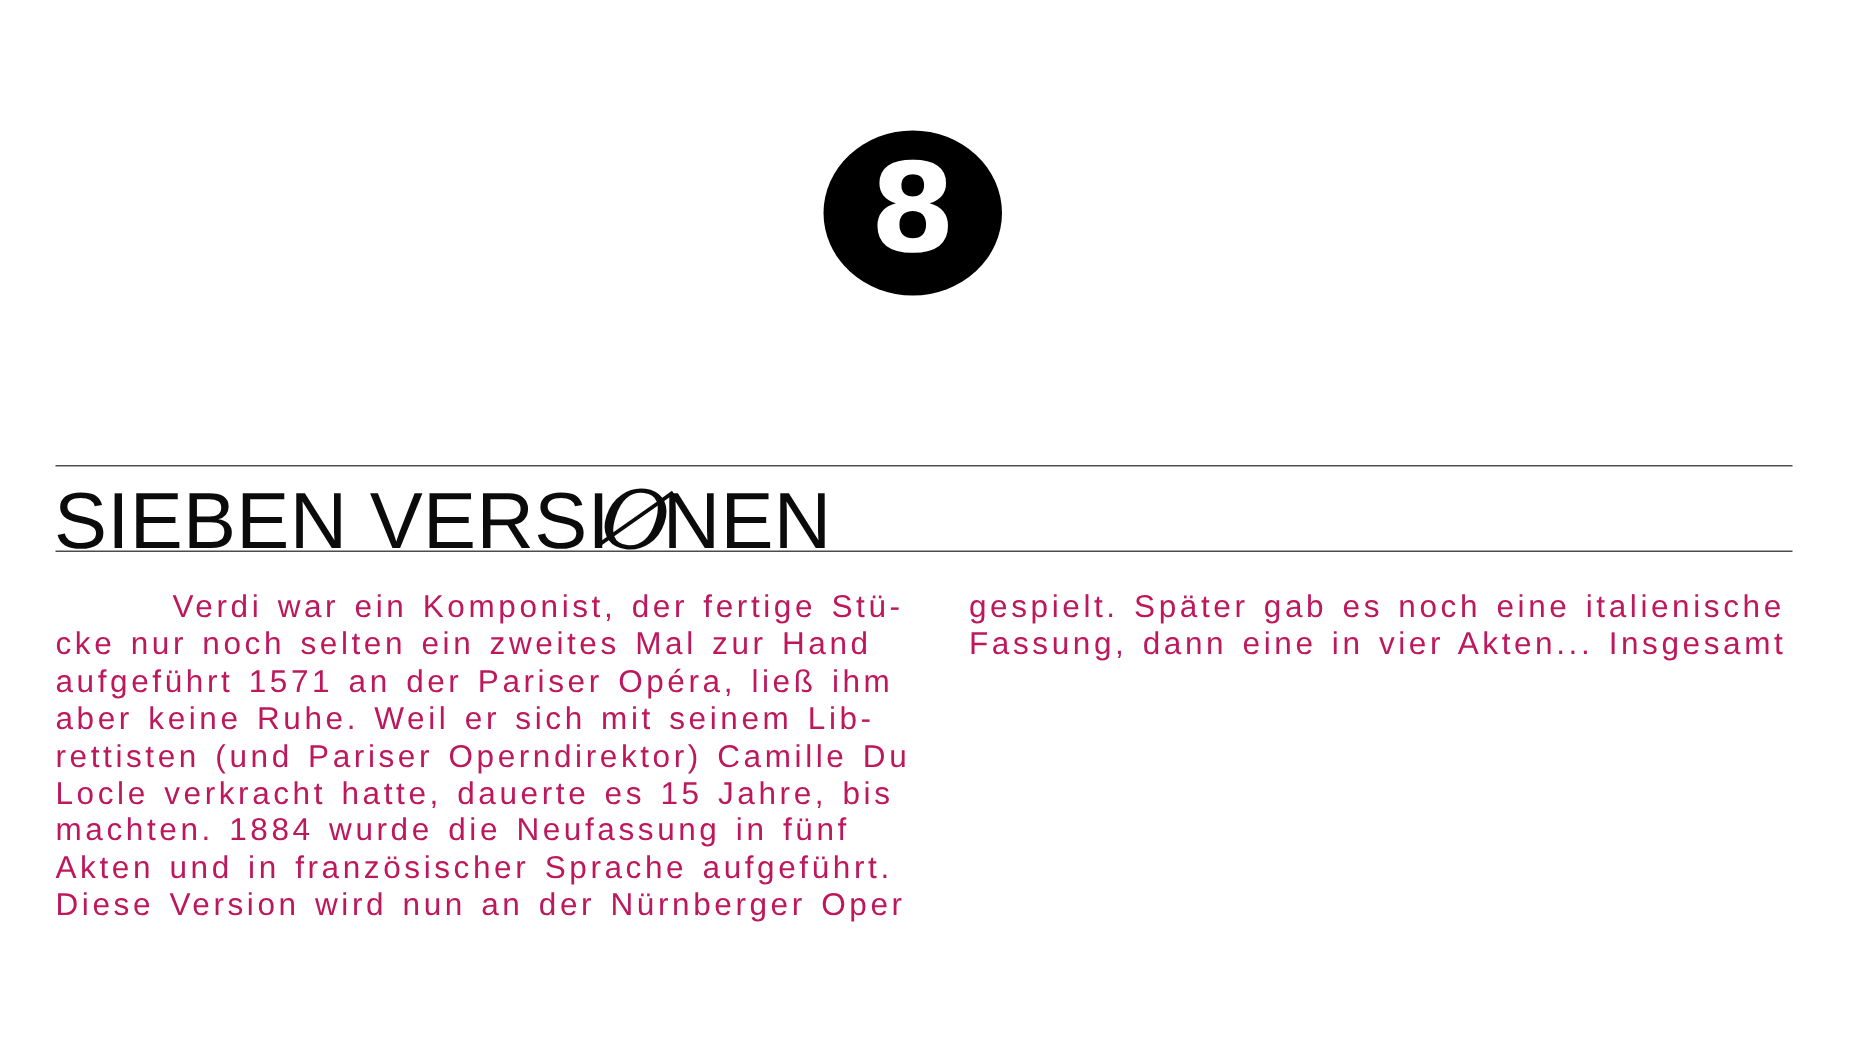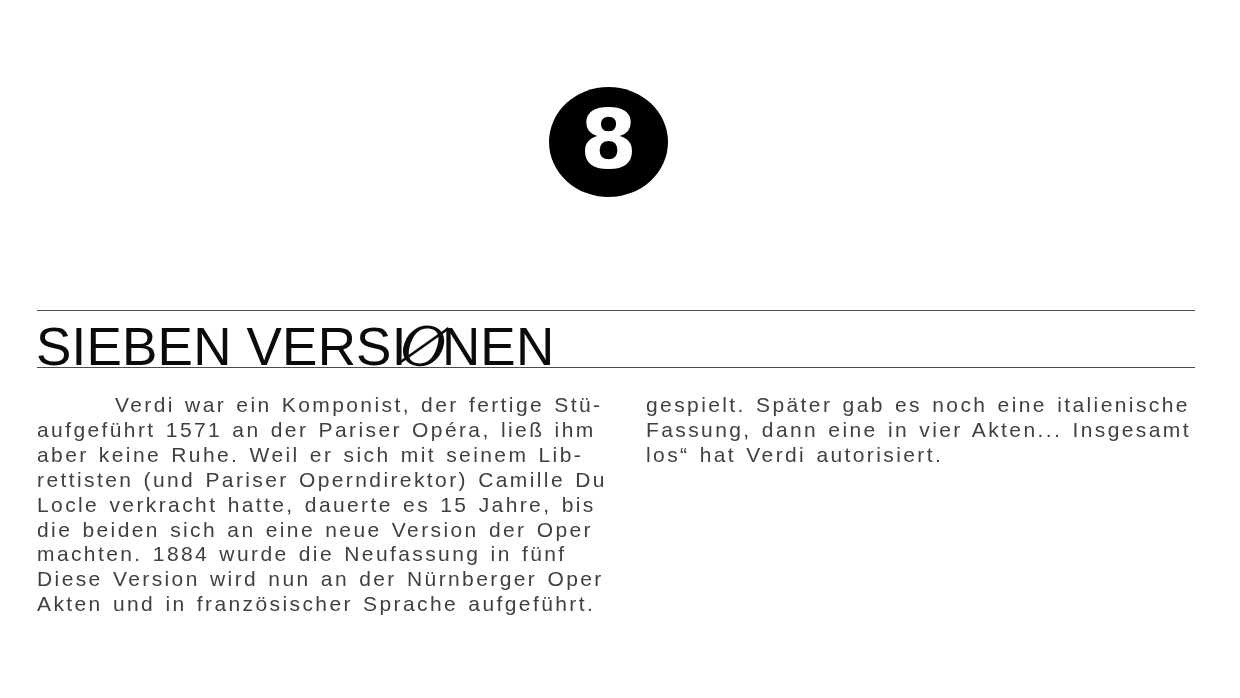--- a/index.html
+++ b/index.html
@@ -77,21 +77,21 @@
   }
   .col-left  { left: 37px; }
   .col-right { left: 621px; margin-left: 25px; }
   .line {
     margin: 0;
     font-size: 21px;
     line-height: 24.9px;
     letter-spacing: 2.4px;
     word-spacing: 2px;
     white-space: nowrap;
-    color: #404040;
+    color: #be185d;
   }
   .line.first { text-indent: 78px; }
 </style>
 </head>
 <body>
 
 <div class="page">
 
   <div class="badge">
     <span class="badge-num">8</span>
@@ -99,29 +99,28 @@
 
   <div class="rule rule-top"></div>
 
   <h1 class="title"><span>SIEBEN VERSI</span><span class="slashed-o">Ø</span><span>NEN</span></h1>
 
   <div class="rule rule-bottom"></div>
 
   <main class="article">
     <div class="col col-left">
       <p class="line first">Verdi war ein Komponist, der fertige Stü-</p>
+      <p class="line">cke nur noch selten ein zweites Mal zur Hand</p>
       <p class="line">aufgeführt 1571 an der Pariser Opéra, ließ ihm</p>
       <p class="line">aber keine Ruhe. Weil er sich mit seinem Lib-</p>
       <p class="line">rettisten (und Pariser Operndirektor) Camille Du</p>
       <p class="line">Locle verkracht hatte, dauerte es 15 Jahre, bis</p>
-      <p class="line">die beiden sich an eine neue Version der Oper</p>
       <p class="line">machten. 1884 wurde die Neufassung in fünf</p>
+      <p class="line">Akten und in französischer Sprache aufgeführt.</p>
       <p class="line">Diese Version wird nun an der Nürnberger Oper</p>
-      <p class="line">Akten und in französischer Sprache aufgeführt.</p>
     </div>
     <div class="col col-right">
       <p class="line">gespielt. Später gab es noch eine italienische</p>
       <p class="line">Fassung, dann eine in vier Akten... Insgesamt</p>
-      <p class="line">los“ hat Verdi autorisiert.</p>
     </div>
   </main>
 
 </div>
 
 </body></html>

